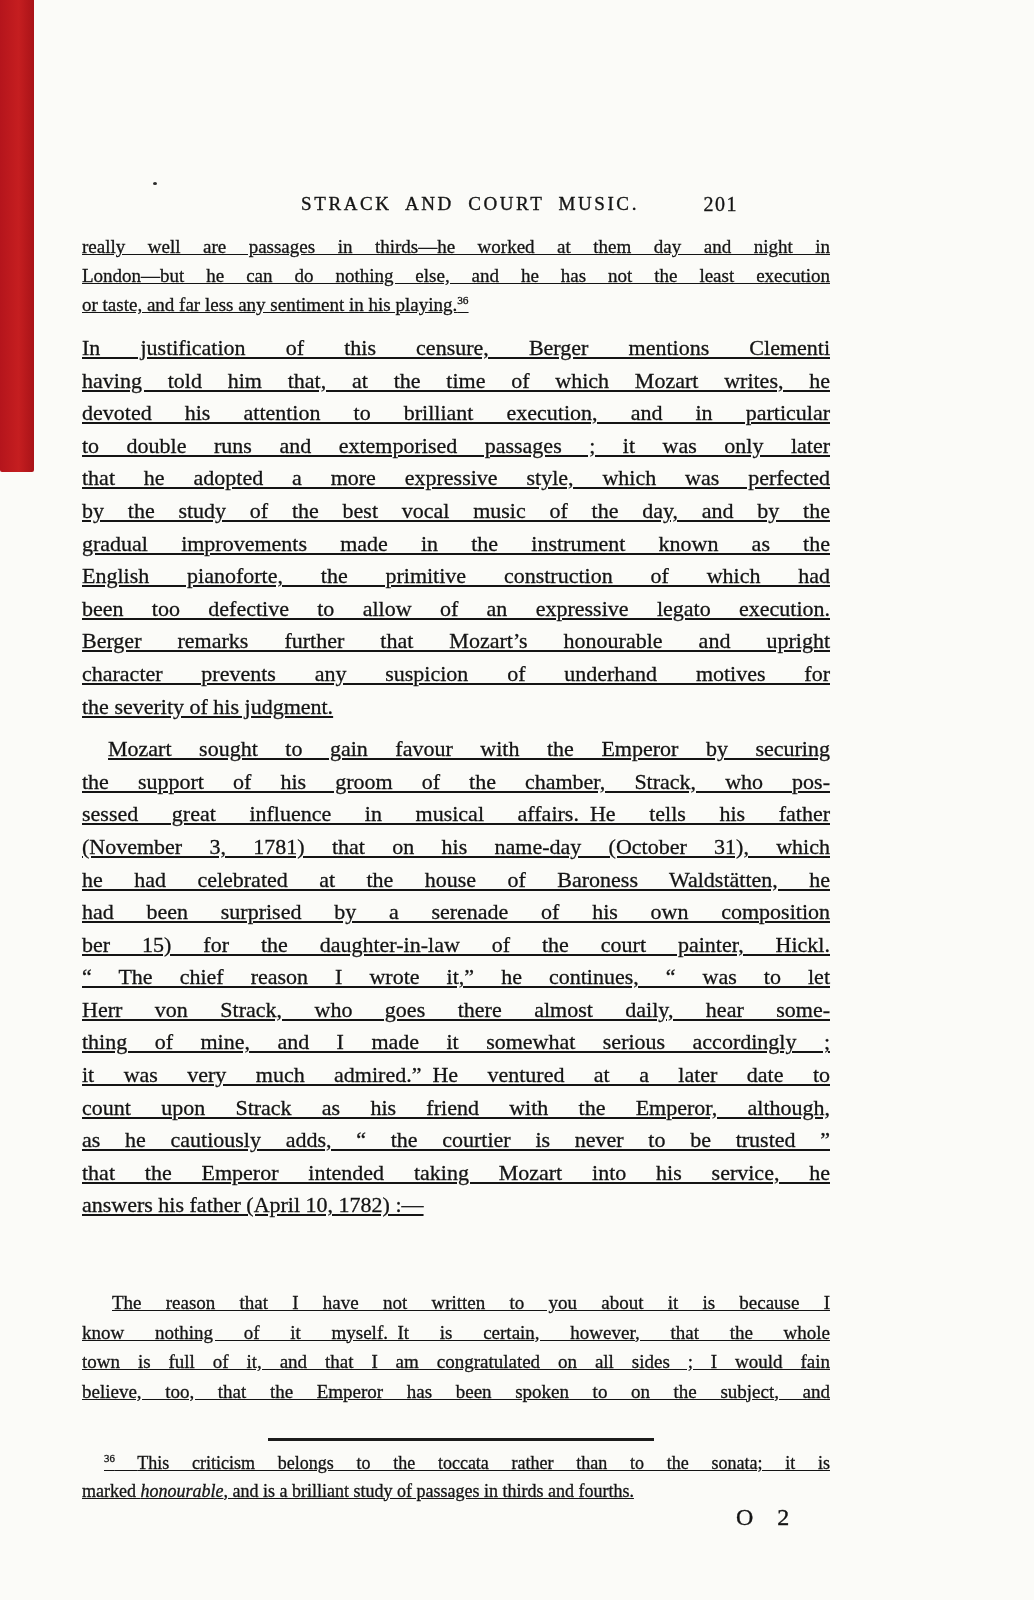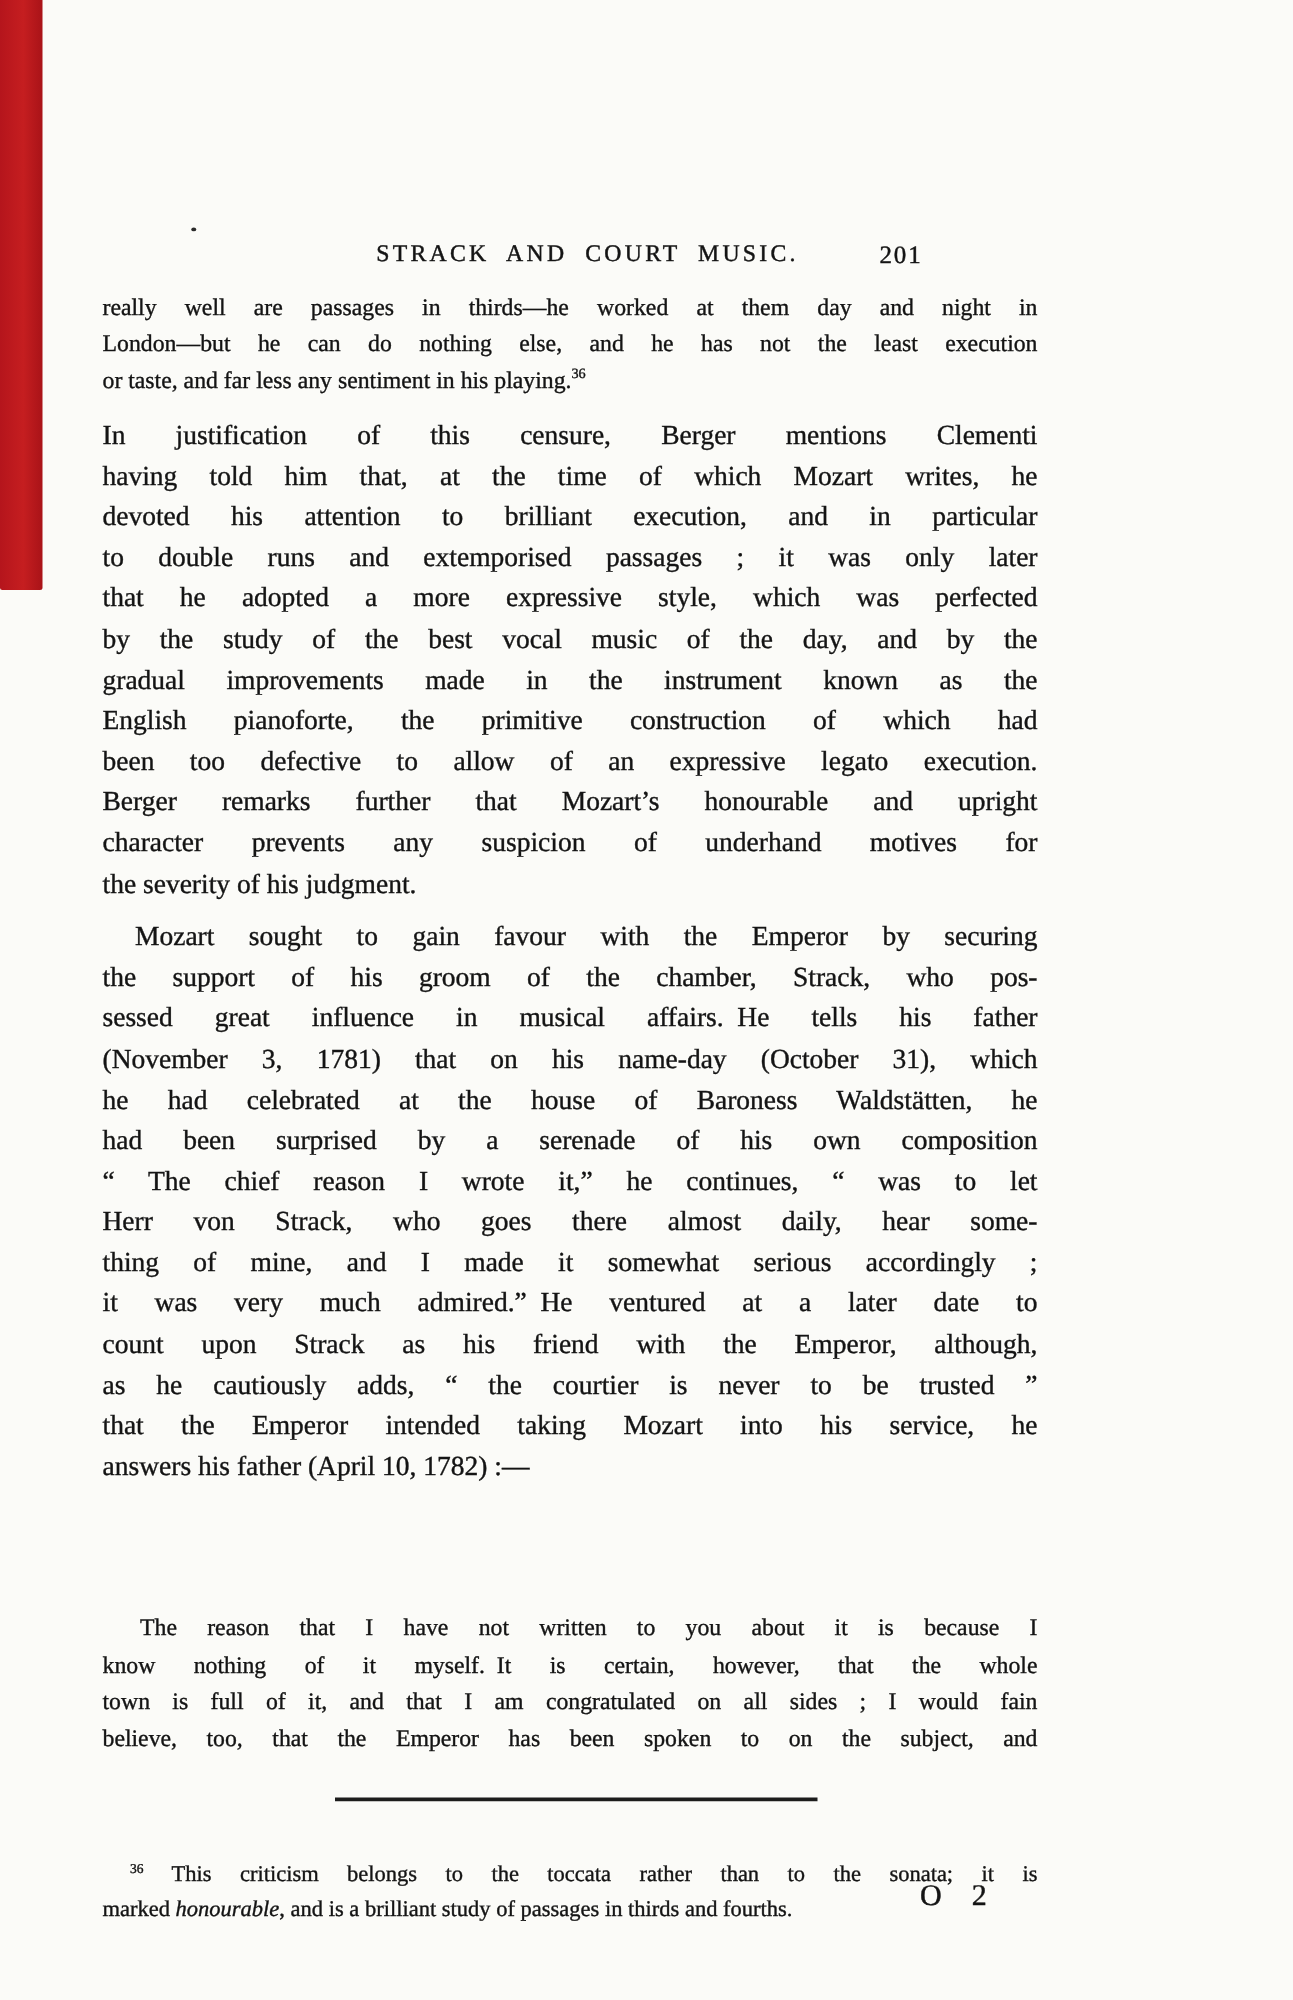--- a/index.html
+++ b/index.html
@@ -31,21 +31,21 @@
     position: absolute; left: 0; right: 0; text-align: center;
     font-size: 19px; letter-spacing: 2.6px; word-spacing: 7px;
     -webkit-text-stroke: 0.35px;
   }
   .runhead .pagenum {
     position: absolute; right: 202px; top: 0;
     font-size: 20px; letter-spacing: 1.5px; margin-left: 14px; -webkit-text-stroke: 0.35px;
   }
 
   
-  .col { position: absolute; left: 82px; width: 748px; -webkit-text-stroke: 0.3px; }
+  .col { position: absolute; left: 82px; width: 748px; text-decoration: underline; -webkit-text-stroke: 0.3px; }
 
   .line { text-align: justify; text-align-last: justify; white-space: normal; }
   .line.last { text-align-last: left; }
 
   .q-top    { top: 232px; font-size: 19px; line-height: 29px; }
   .bodytext { top: 332px; font-size: 22px; line-height: 32.6px; }
   .para2    { margin-top: 10px; }
   .q-bot    { top: 1288px; font-size: 19px; line-height: 29.5px; }
 
   .ind-m { text-indent: 26px; }
@@ -55,21 +55,21 @@
     font-size: 60%;
     vertical-align: super;
     letter-spacing: 0;
     line-height: 0;
   }
 
   .fn-rule {
     position: absolute; left: 268px; top: 1438px;
     width: 386px; height: 3px; background: #1c1c1c;
   }
-  .footnote { top: 1450px; font-size: 18px; line-height: 27.5px; margin-top: 36px; }
+  .footnote { top: 1450px; font-size: 18px; line-height: 27.5px; }
   .footnote .ind-f { text-indent: 22px; }
   .footnote .it { font-style: italic; }
 
   .sig {
     position: absolute; left: 736px; top: 1504px;
     font-size: 24px; letter-spacing: 9px; -webkit-text-stroke: 0.35px;
   }
 </style>
 </head>
 <body>
@@ -105,20 +105,21 @@
       <div class="line j">character prevents any suspicion of underhand motives for</div>
       <div class="line last">the severity of his judgment.</div>
     </div>
     <div class="para2">
       <div class="line j ind-m">Mozart sought to gain favour with the Emperor by securing</div>
       <div class="line j">the support of his groom of the chamber, Strack, who pos-</div>
       <div class="line j">sessed great influence in musical affairs. He tells his father</div>
       <div class="line j">(November 3, 1781) that on his name-day (October 31), which</div>
       <div class="line j">he had celebrated at the house of Baroness Waldstätten, he</div>
       <div class="line j">had been surprised by a serenade of his own composition</div>
+      <div class="line j">ber 15) for the daughter-in-law of the court painter, Hickl.</div>
       <div class="line j">“ The chief reason I wrote it,” he continues, “ was to let</div>
       <div class="line j">Herr von Strack, who goes there almost daily, hear some-</div>
       <div class="line j">thing of mine, and I made it somewhat serious accordingly ;</div>
       <div class="line j">it was very much admired.” He ventured at a later date to</div>
       <div class="line j">count upon Strack as his friend with the Emperor, although,</div>
       <div class="line j">as he cautiously adds, “ the courtier is never to be trusted ”</div>
       <div class="line j">that the Emperor intended taking Mozart into his service, he</div>
       <div class="line last">answers his father (April 10, 1782) :—</div>
     </div>
   </div>

